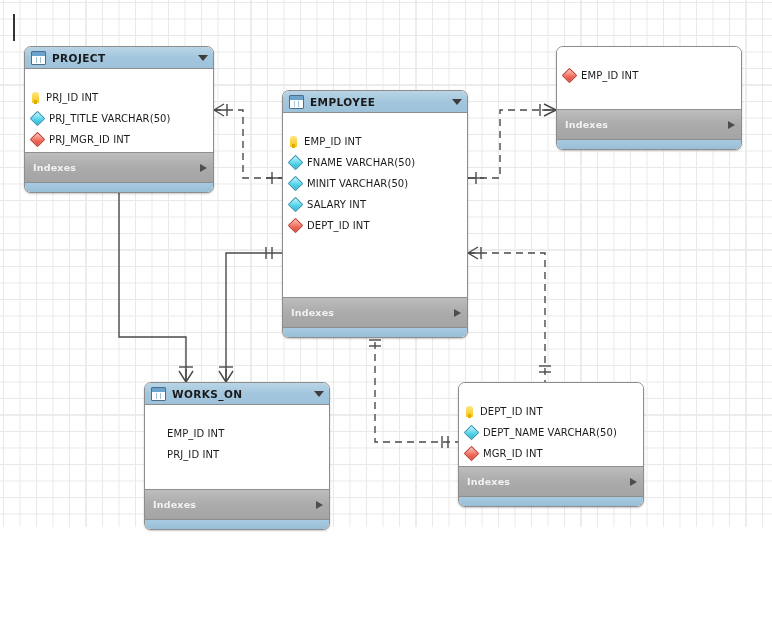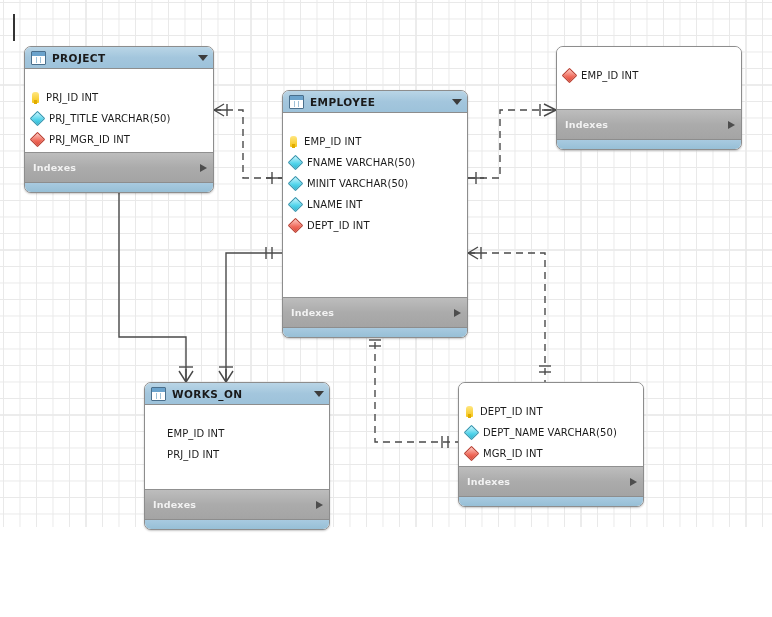--- a/index.html
+++ b/index.html
@@ -313,21 +313,21 @@
         <div class="col-row">
           <span class="col-icon col"></span>
           <span class="col-name">FNAME VARCHAR(50)</span>
         </div>
         <div class="col-row">
           <span class="col-icon col"></span>
           <span class="col-name">MINIT VARCHAR(50)</span>
         </div>
         <div class="col-row">
           <span class="col-icon col"></span>
-          <span class="col-name">LNAME INT</span>
+          <span class="col-name">SALARY INT</span>
         </div>
         <div class="col-row">
           <span class="col-icon fk"></span>
           <span class="col-name">DEPT_ID INT</span>
         </div>
       </div>
       <div class="tbl-spacer" style="height: 59px;"></div>
       <div class="tbl-indexes">
         <span class="idx-label">Indexes</span>
         <span class="idx-arrow"></span>

